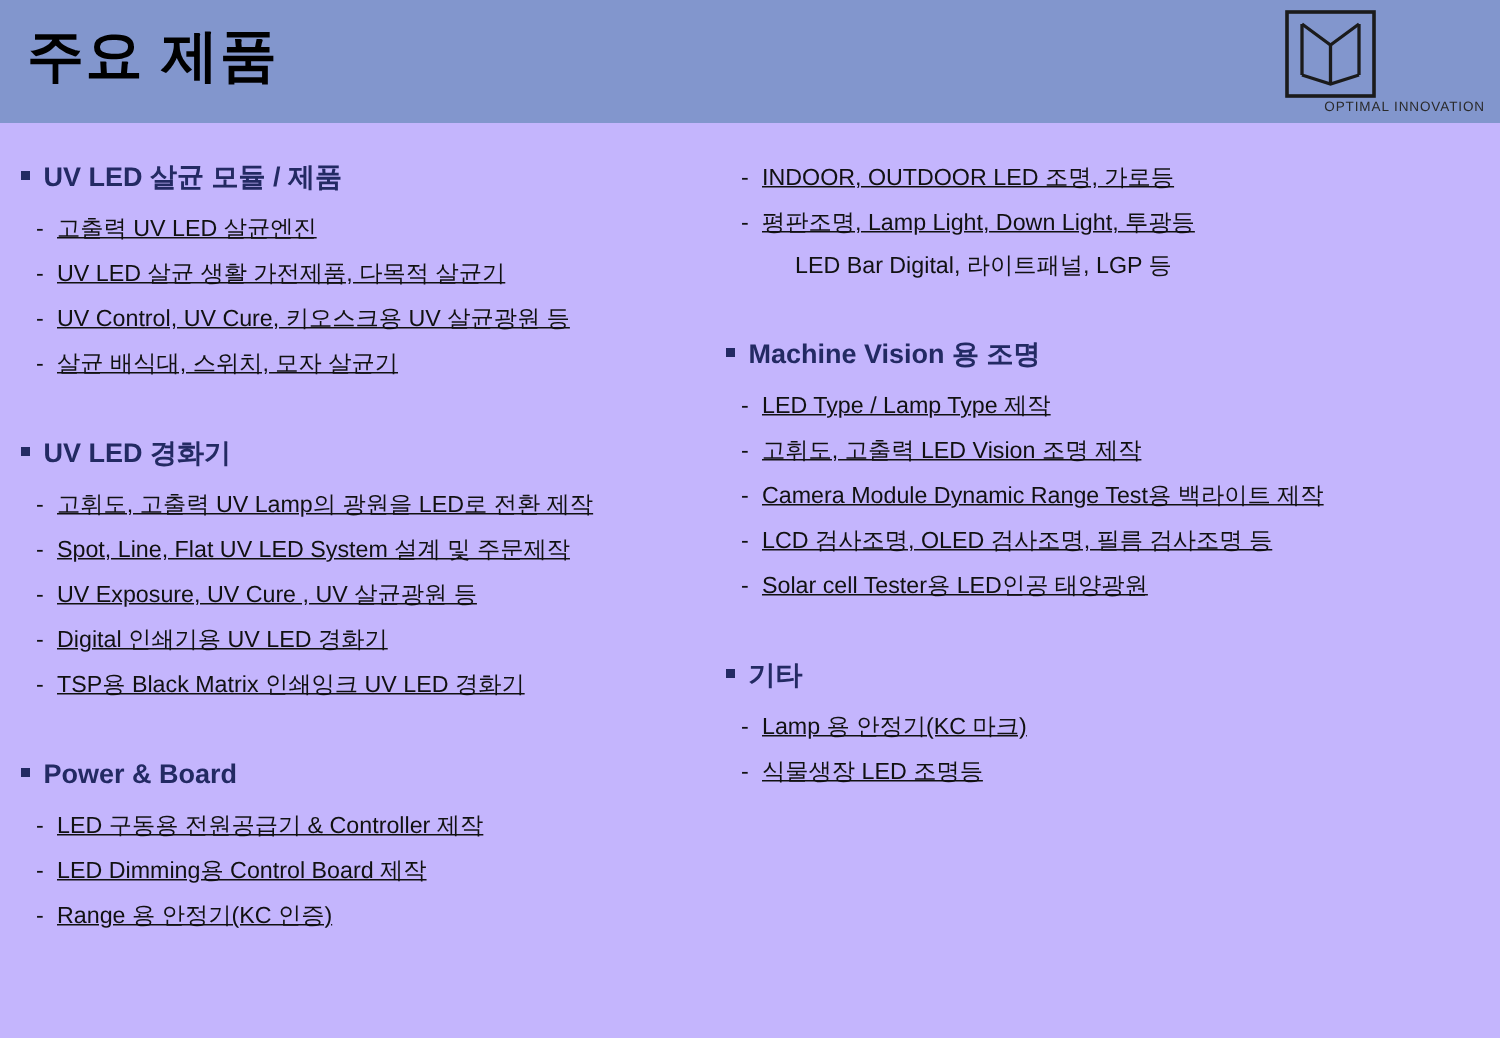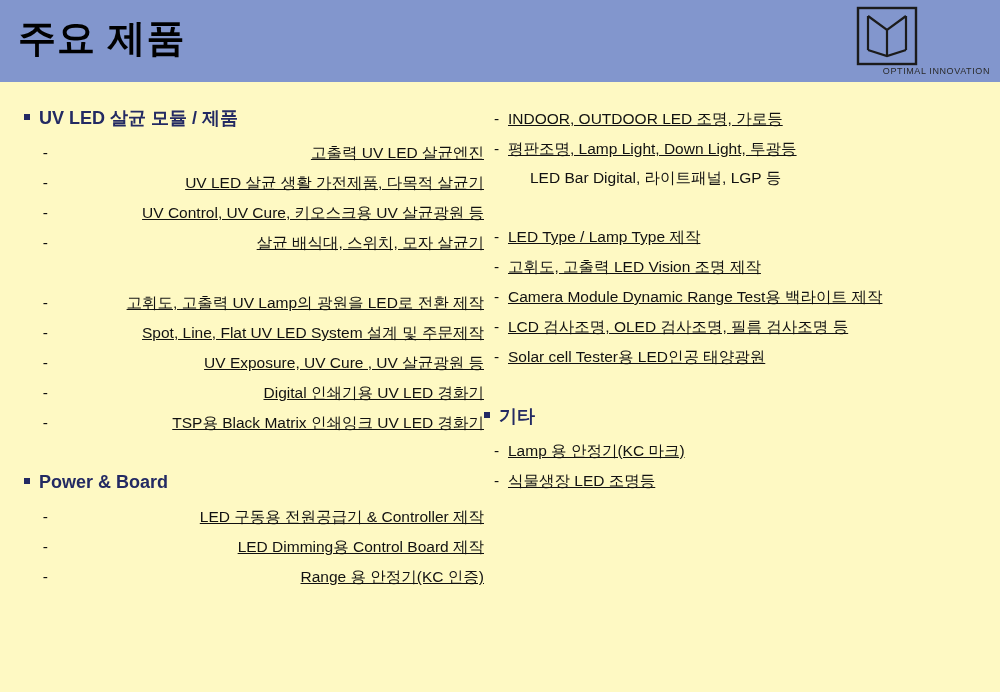--- a/index.html
+++ b/index.html
@@ -6,21 +6,21 @@
   html, body {
     margin: 0; padding: 0;
     width: 1000px; height: 692px;
     background: #ffffff;
     font-family: "Liberation Sans", sans-serif;
   }
   .slide {
     position: relative;
     width: 1000px;
     height: 692px;
-    background: #fef9c3;
+    background: #c4b5fd;
     overflow: hidden;
   }
   
   .header {
     position: absolute;
     left: 0; top: 0;
     width: 1000px;
     height: 82px;
     background: #8296cd;
   }
@@ -56,21 +56,21 @@
     text-align: right;
     font-size: 9px;
     letter-spacing: 0.6px;
     color: #2a2a2a;
   }
   
   .col {
     position: absolute;
     top: 104px;
   }
-  .col-left { left: 24px; width: 460px; text-align: right; }
+  .col-left { left: 14px; width: 460px; }
   .col-right { left: 484px; width: 500px; }
 
   .group { margin-bottom: 4px; }
 
   .group-title {
     display: flex;
     align-items: baseline;
     font-size: 18px;
     font-weight: bold;
     color: #232a63;
@@ -149,20 +149,24 @@
       </div>
       <div class="item">
         <span class="dash">-</span>
         <span class="item-text">살균 배식대, 스위치, 모자 살균기</span>
       </div>
     </div>
 
     <div class="gap-md"></div>
 
     <div class="group">
+      <div class="group-title">
+        <span class="bullet-sq"></span>
+        <span>UV LED 경화기</span>
+      </div>
       <div class="item">
         <span class="dash">-</span>
         <span class="item-text">고휘도, 고출력 UV Lamp의 광원을 LED로 전환 제작</span>
       </div>
       <div class="item">
         <span class="dash">-</span>
         <span class="item-text">Spot, Line, Flat UV LED System 설계 및 주문제작</span>
       </div>
       <div class="item">
         <span class="dash">-</span>
@@ -211,20 +215,24 @@
       <div class="item">
         <span class="dash">-</span>
         <span class="item-text">평판조명, Lamp Light, Down Light, 투광등</span>
       </div>
       <div class="item-cont">LED Bar Digital,  라이트패널, LGP 등</div>
     </div>
 
     <div class="gap-md"></div>
 
     <div class="group">
+      <div class="group-title">
+        <span class="bullet-sq"></span>
+        <span>Machine Vision 용 조명</span>
+      </div>
       <div class="item">
         <span class="dash">-</span>
         <span class="item-text">LED Type / Lamp Type 제작</span>
       </div>
       <div class="item">
         <span class="dash">-</span>
         <span class="item-text">고휘도, 고출력 LED Vision 조명 제작</span>
       </div>
       <div class="item">
         <span class="dash">-</span>

